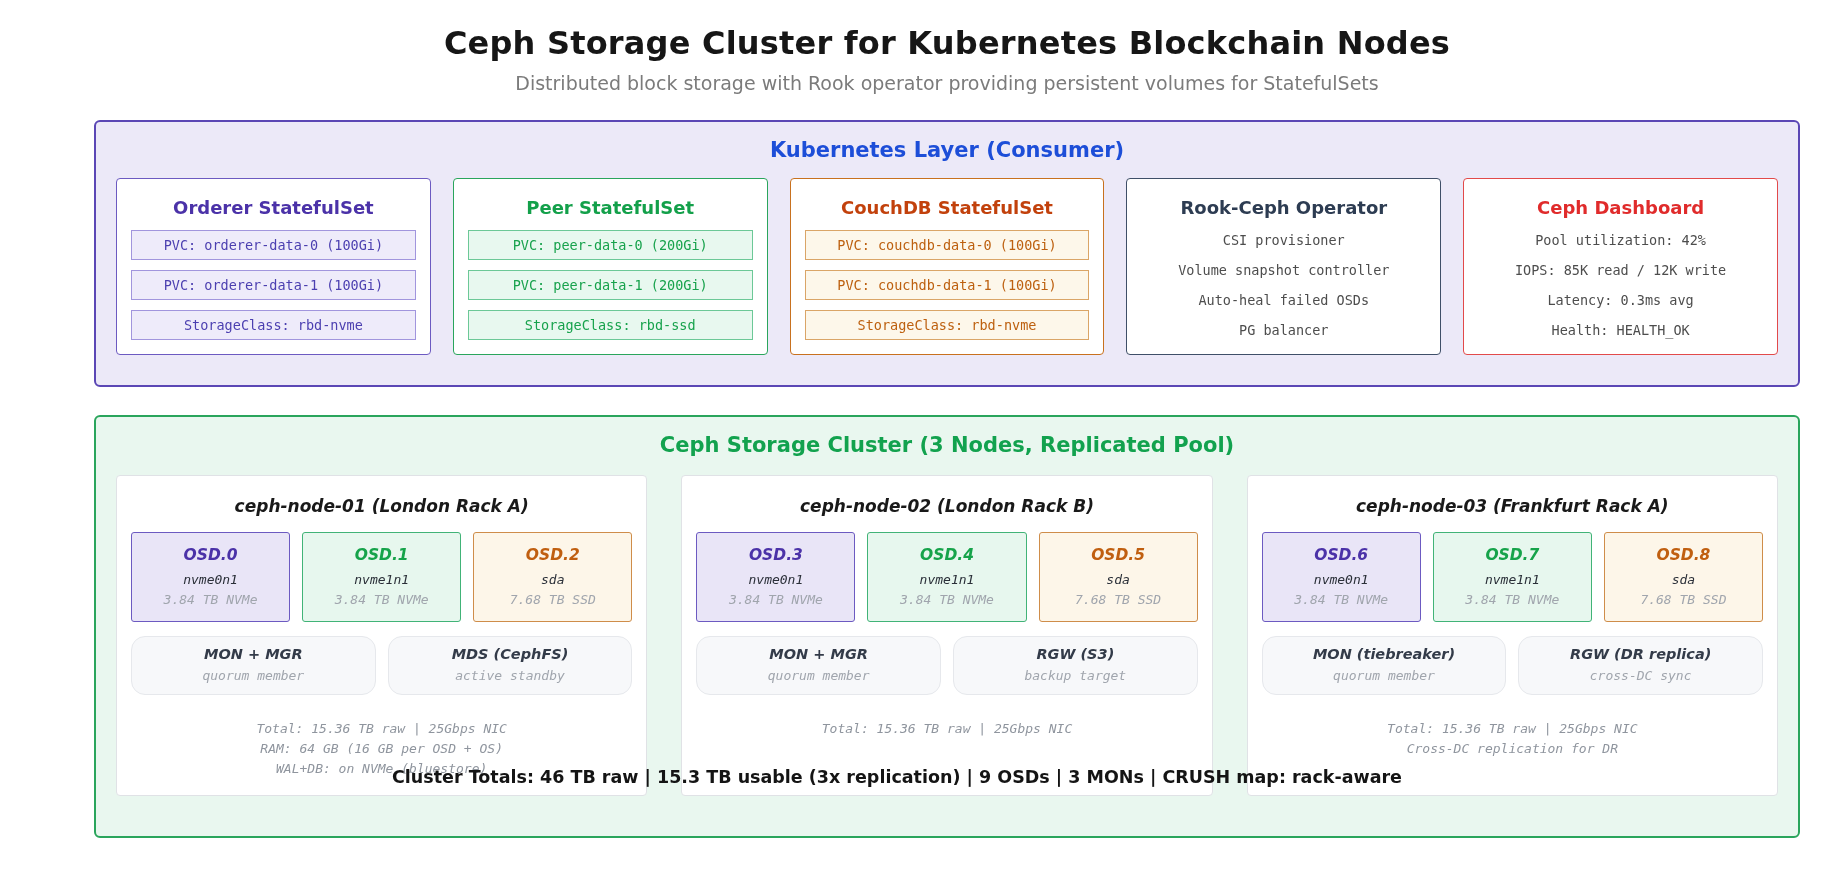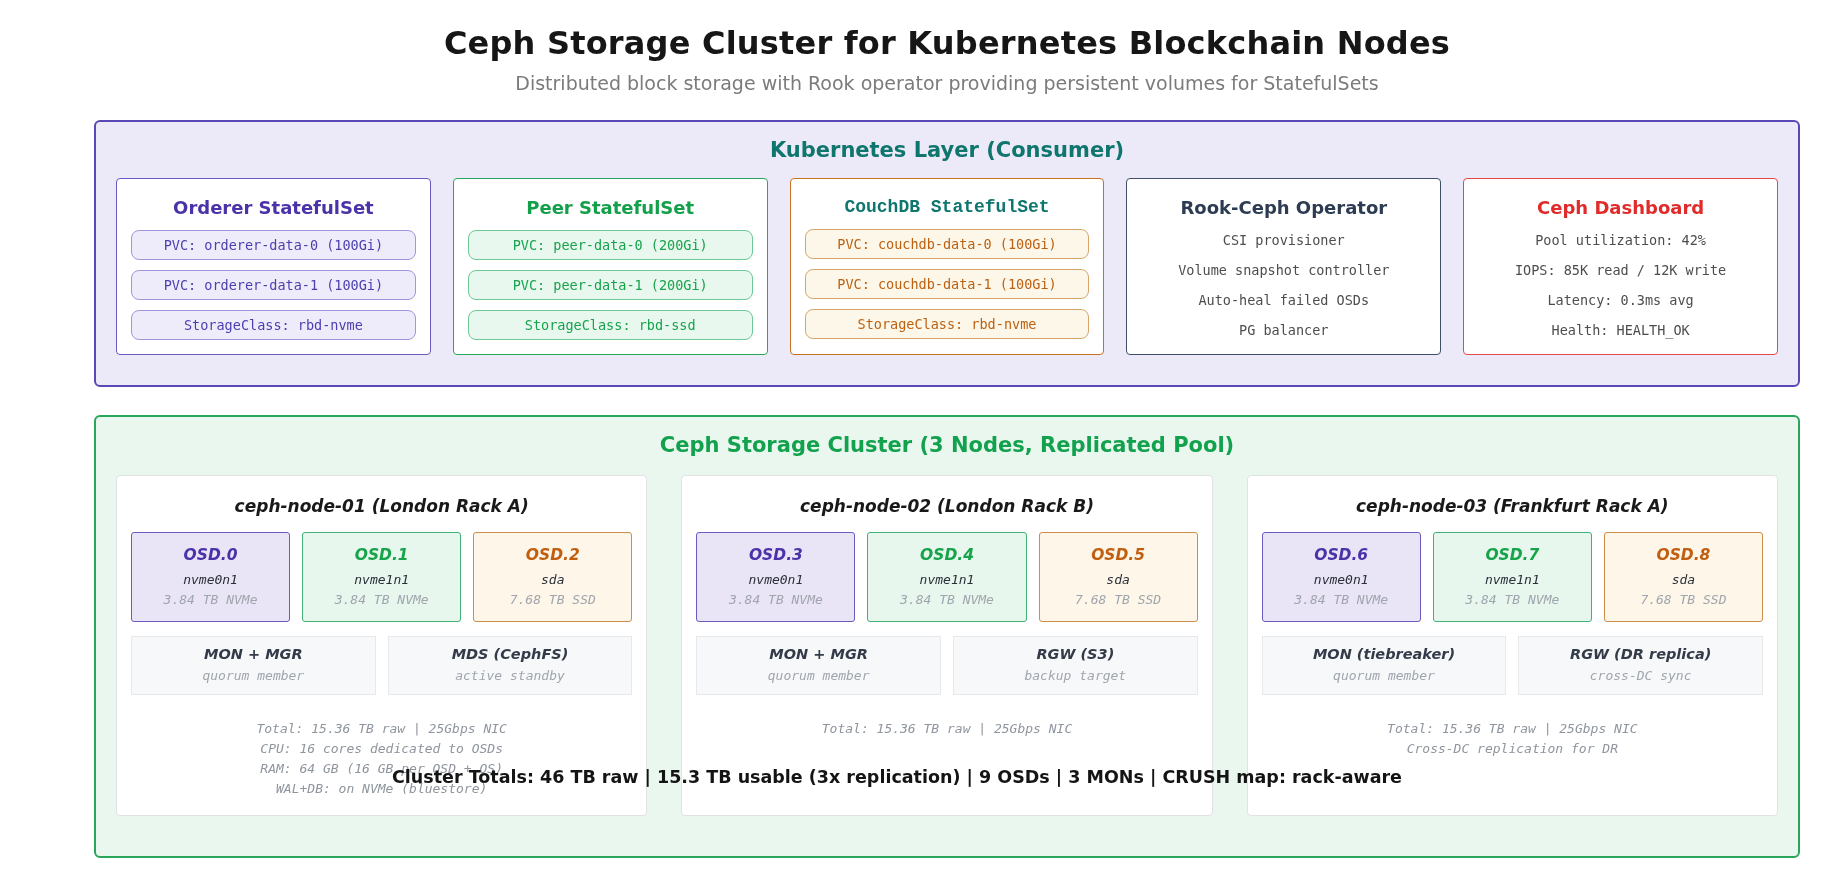--- a/index.html
+++ b/index.html
@@ -44,21 +44,21 @@
     background: #e9f7ef;
     border: 2px solid #2aa55c;
     position: relative;
     padding-bottom: 40px;
   }
   .section-title {
     text-align: center;
     font-size: 21px;
     font-weight: bold;
   }
-  .k8s-section .section-title { color: #0f766e; }
+  .k8s-section .section-title { color: #1d4ed8; }
   .ceph-section .section-title { color: #12a24e; }
 
   
   .card-row {
     display: flex;
     gap: 22px;
     margin-top: 16px;
     align-items: stretch;
   }
   .k8s-card {
@@ -72,42 +72,42 @@
     text-align: center;
     font-size: 18px;
     font-weight: bold;
     margin: 6px 0 12px 0;
   }
   .pill {
     font-family: "DejaVu Sans Mono", "Liberation Mono", monospace;
     font-size: 13.5px;
     text-align: center;
     padding: 6px 4px;
-    border-radius: 8px;
+    border-radius: 0;
     margin-top: 10px;
   }
   .feature-line {
     font-family: "DejaVu Sans Mono", "Liberation Mono", monospace;
     font-size: 13.5px;
     text-align: center;
     color: #4d4d4d;
     margin-top: 14px;
   }
 
   
   .t-purple.k8s-card { border-color: #6c5ac1; }
   .t-purple .k8s-card-title { color: #4b32a8; }
   .t-purple .pill { background: #eeebfa; border: 1px solid #a195dd; color: #4b3fb0; }
   
   .t-green.k8s-card { border-color: #2aa55c; }
   .t-green .k8s-card-title { color: #13a04a; }
   .t-green .pill { background: #e8f8ef; border: 1px solid #6cc897; color: #17a24c; }
   
   .t-orange.k8s-card { border-color: #c8711f; }
-  .t-orange .k8s-card-title { color: #0f766e; font-family: Liberation Mono, monospace; }
+  .t-orange .k8s-card-title { color: #c2410c; }
   .t-orange .pill { background: #fdf7ea; border: 1px solid #daa567; color: #bd600f; }
   
   .t-slate.k8s-card { border-color: #3f4f68; }
   .t-slate .k8s-card-title { color: #2d3c52; }
   
   .t-red.k8s-card { border-color: #e24a4a; }
   .t-red .k8s-card-title { color: #e02b2b; }
 
   
   .node-row {
@@ -154,21 +154,21 @@
   .t-green .osd-name { color: #16a34a; }
   .t-orange.osd-box { background: #fdf6e9; border-color: #cf8d4a; }
   .t-orange .osd-name { color: #c05f10; }
 
   .svc-row { display: flex; gap: 12px; margin-top: 14px; }
   .svc-box {
     flex: 1 1 0;
     text-align: center;
     background: #f7f8fa;
     border: 1px solid #e6e8ec;
-    border-radius: 0;
+    border-radius: 14px;
     padding: 9px 4px 11px 4px;
   }
   .svc-name { font-size: 14.5px; font-weight: bold; color: #333b49; }
   .svc-detail {
     font-family: "DejaVu Sans Mono", "Liberation Mono", monospace;
     font-size: 13px; color: #a0a5ad; margin-top: 6px;
   }
 
   .node-info { margin-top: 24px; }
   .node-info-line {
@@ -273,21 +273,20 @@
             <div class="svc-name">MON + MGR</div>
             <div class="svc-detail">quorum member</div>
           </div>
           <div class="svc-box">
             <div class="svc-name">MDS (CephFS)</div>
             <div class="svc-detail">active standby</div>
           </div>
         </div>
         <div class="node-info">
           <div class="node-info-line">Total: 15.36 TB raw | 25Gbps NIC</div>
-          <div class="node-info-line">CPU: 16 cores dedicated to OSDs</div>
           <div class="node-info-line">RAM: 64 GB (16 GB per OSD + OS)</div>
           <div class="node-info-line">WAL+DB: on NVMe (bluestore)</div>
         </div>
       </div>
 
       <div class="node-card">
         <div class="node-title">ceph-node-02 (London Rack B)</div>
         <div class="osd-row">
           <div class="osd-box t-purple">
             <div class="osd-name">OSD.3</div>

